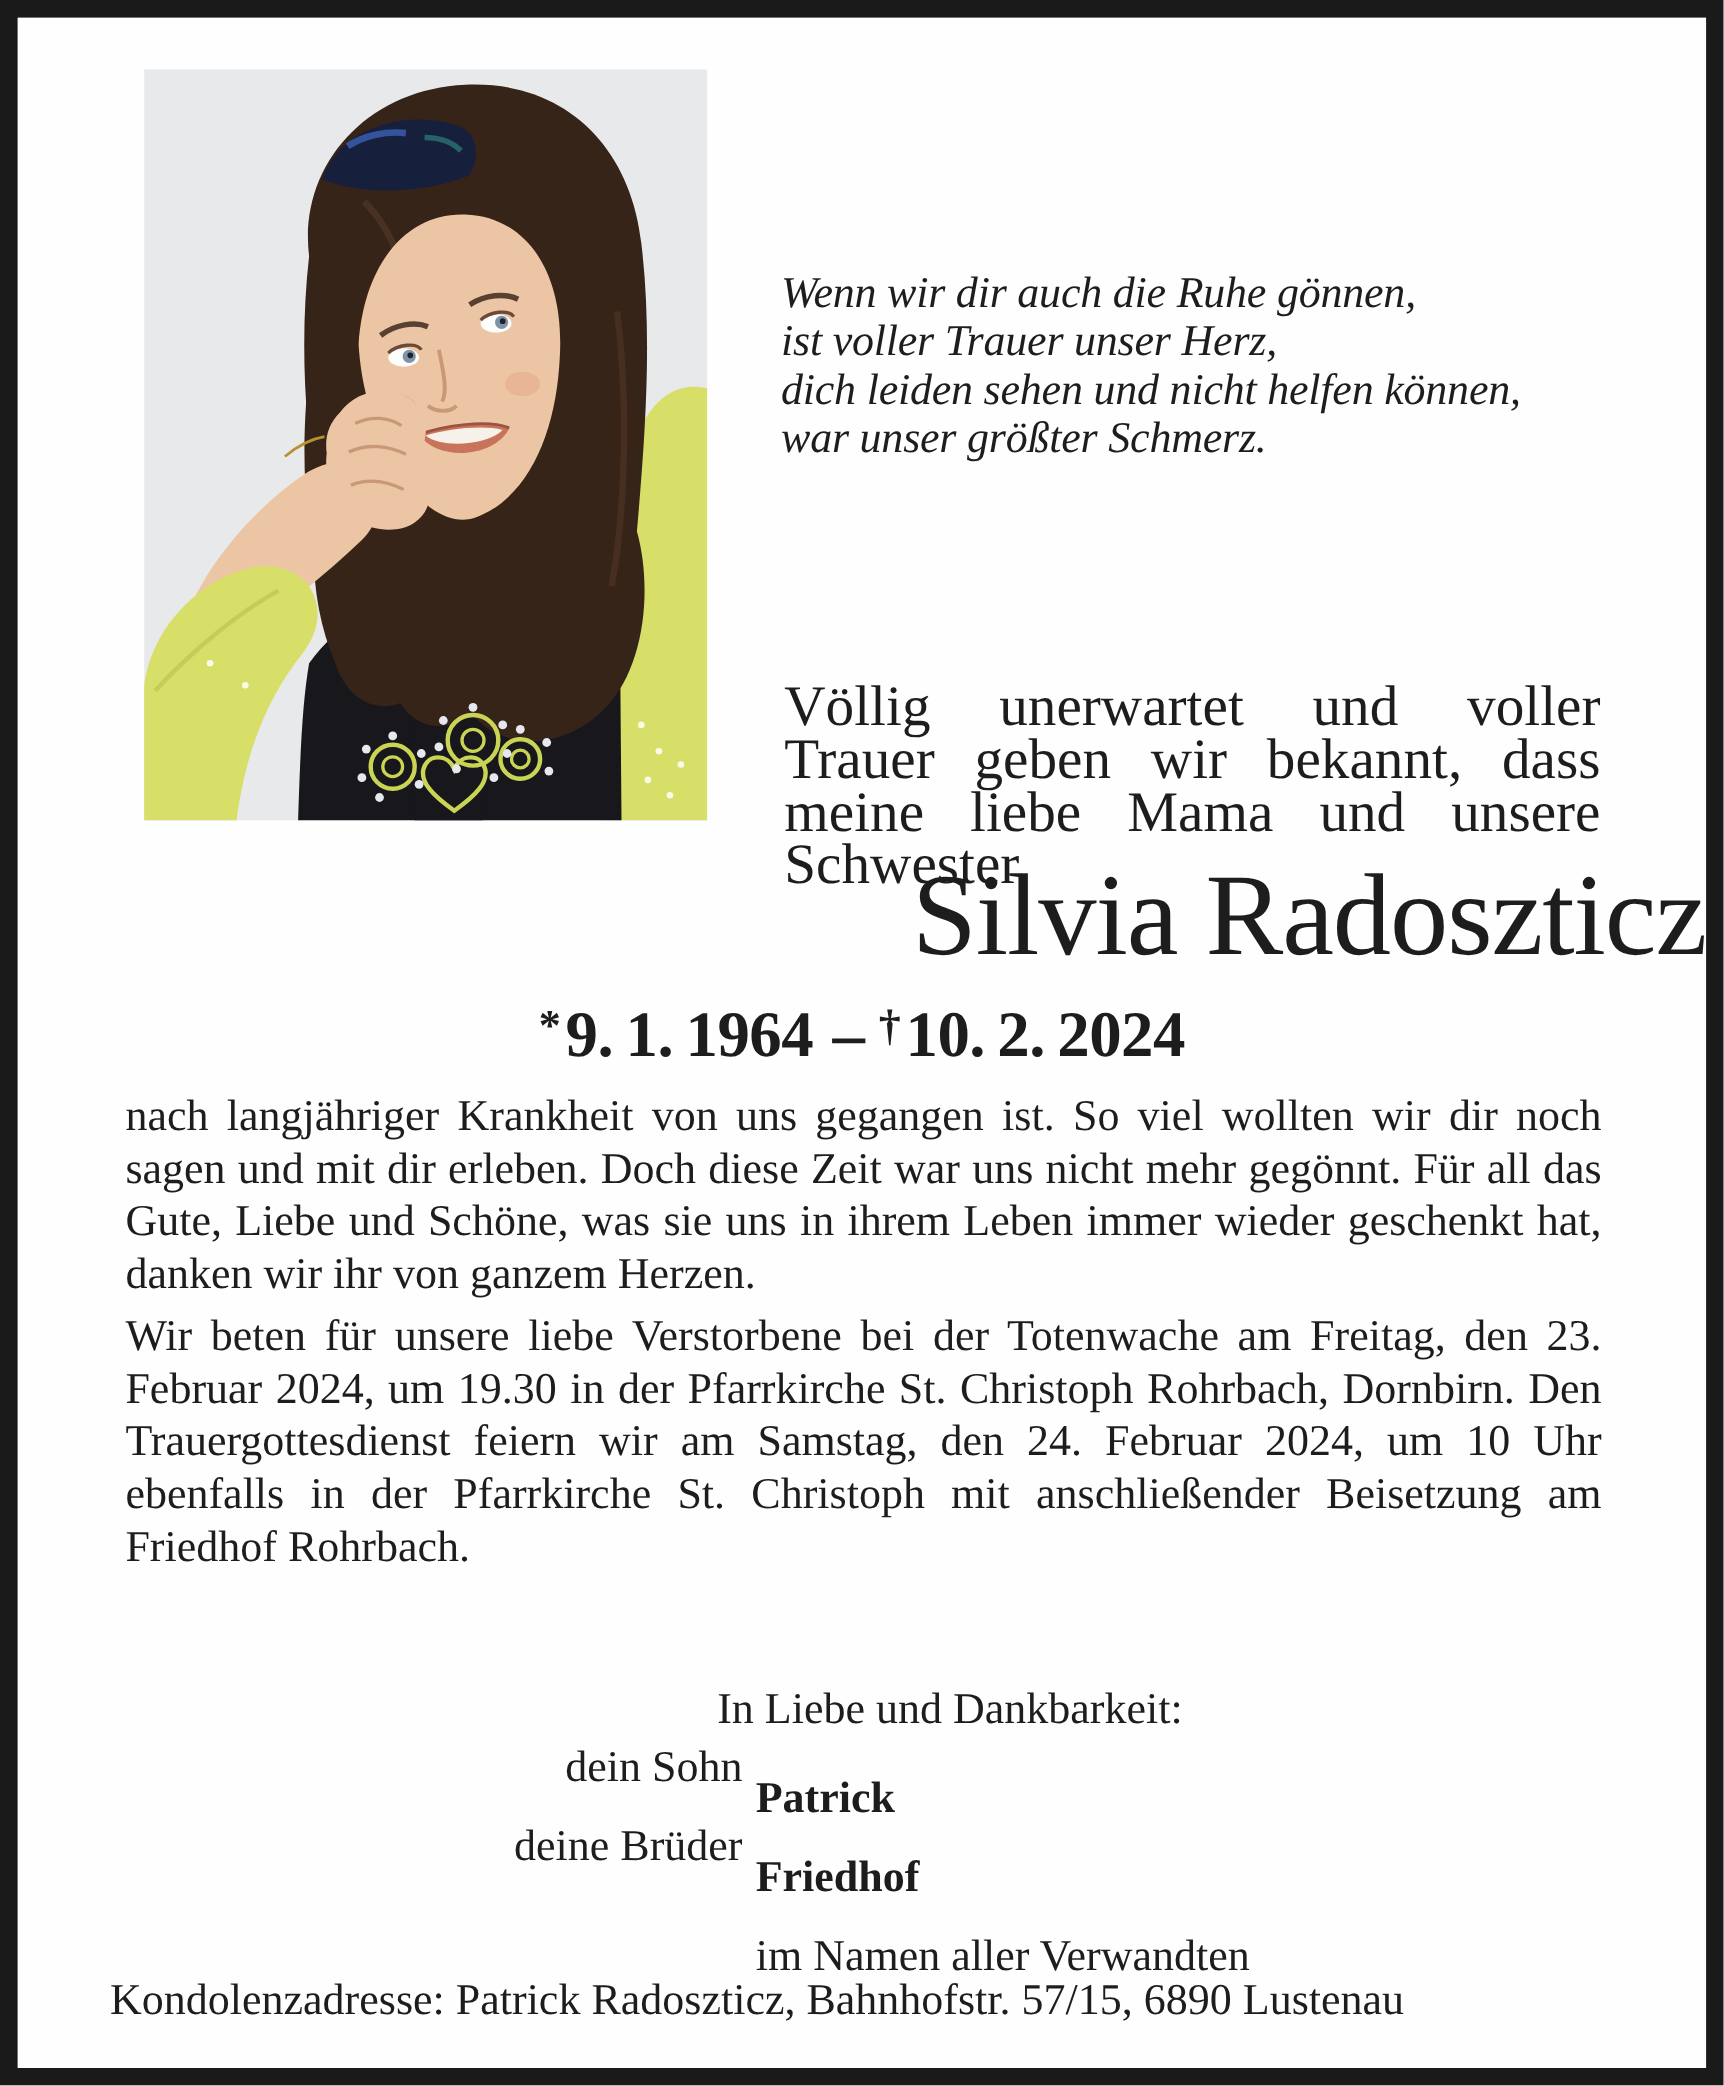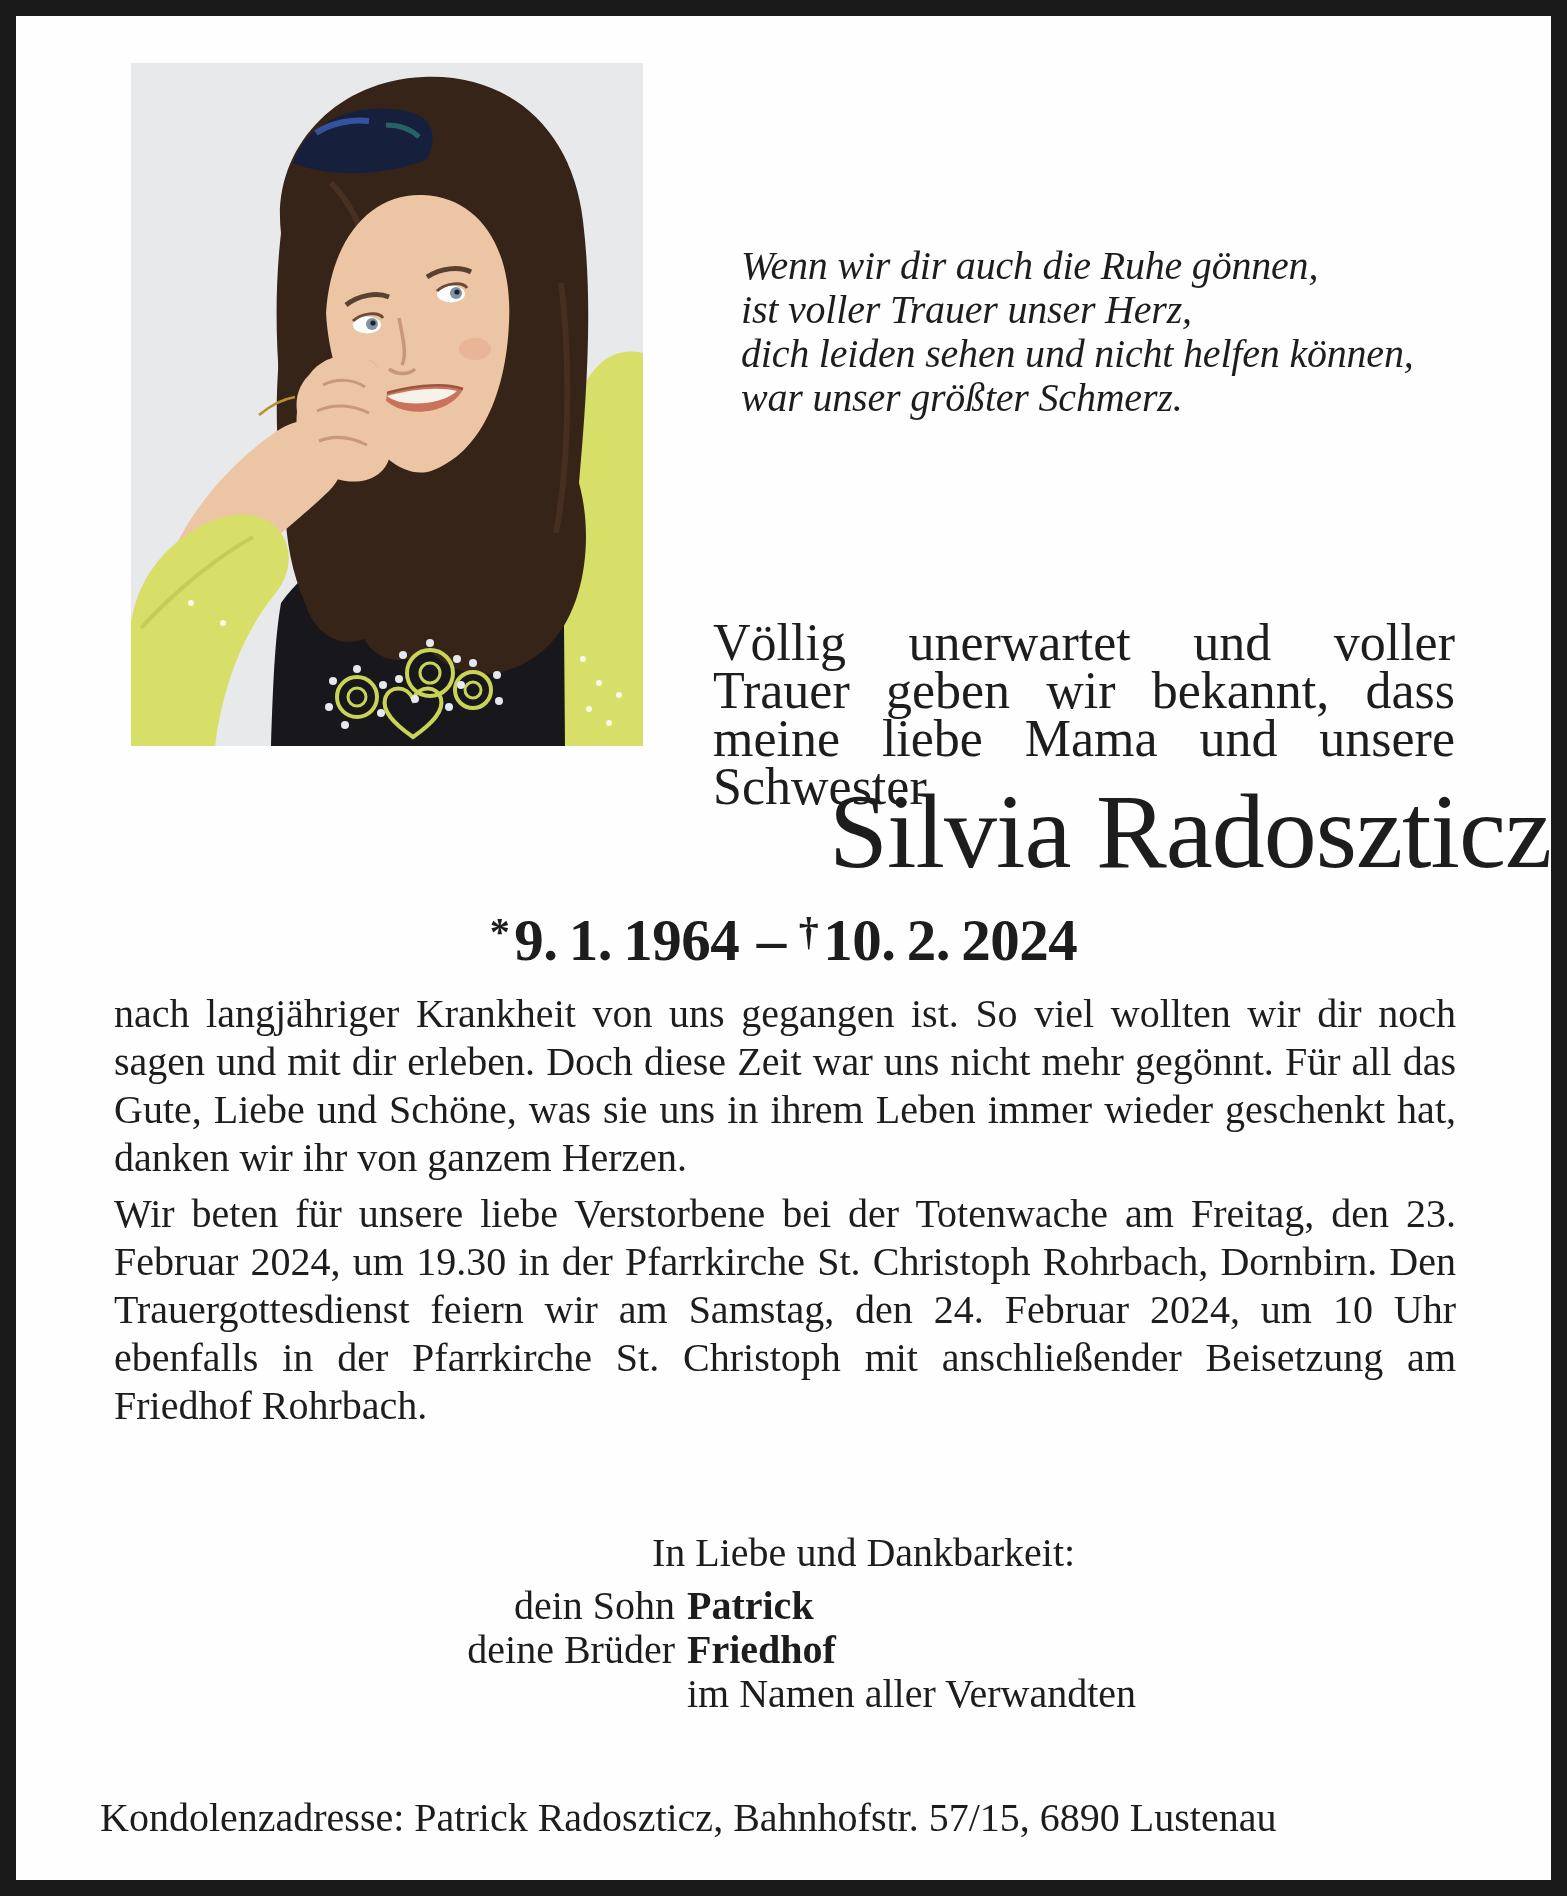--- a/index.html
+++ b/index.html
@@ -12,21 +12,21 @@
     background:#fefefe;
     font-family:"Liberation Serif","DejaVu Serif",serif;
     color:#1d1d1d;
     overflow:hidden;
   }
   .abs { position:absolute; }
 
   .photo { left:115px; top:47px; width:512px; height:683px; }
 
   .poem {
-    left:725px; top:228px; width:760px;
+    left:694px; top:228px; width:760px;
     font-style:italic;
     font-size:40px; line-height:44px;
     letter-spacing:-0.2px;
   }
 
   .announcement {
     left:697px; top:603px; width:742px;
     font-size:52px; line-height:48px;
     text-align:justify;
   }
@@ -55,21 +55,21 @@
   .bodyflow p + p { margin-top:8px; }
   .dateline { margin-top:10px; font-size:42px; line-height:50px; }
   .dateline .places { font-weight:bold; }
   .dateline .rest { margin-left:0.25em; }
 
   .closing { left:0; top:1513px; width:100%; font-size:40px; }
   .closing-heading { margin-left:636px; line-height:48px; }
   .mourner-rows { margin-top:7px; }
   .mourner-row { display:flex; line-height:44px;padding-left:35px; }
   .m-label { flex:0 0 624px; text-align:right; }
-  .m-names { margin-left:12px; }
+  .m-names { margin-left:12px;margin-top:28px; }
   .m-names .bold { font-weight:bold; }
 
   .footer-line { left:84px; top:1778px; width:1400px; font-size:40px; line-height:48px; }
 </style>
 </head>
 <body>
 
 <div class="page">
 
   <div class="abs photo">

